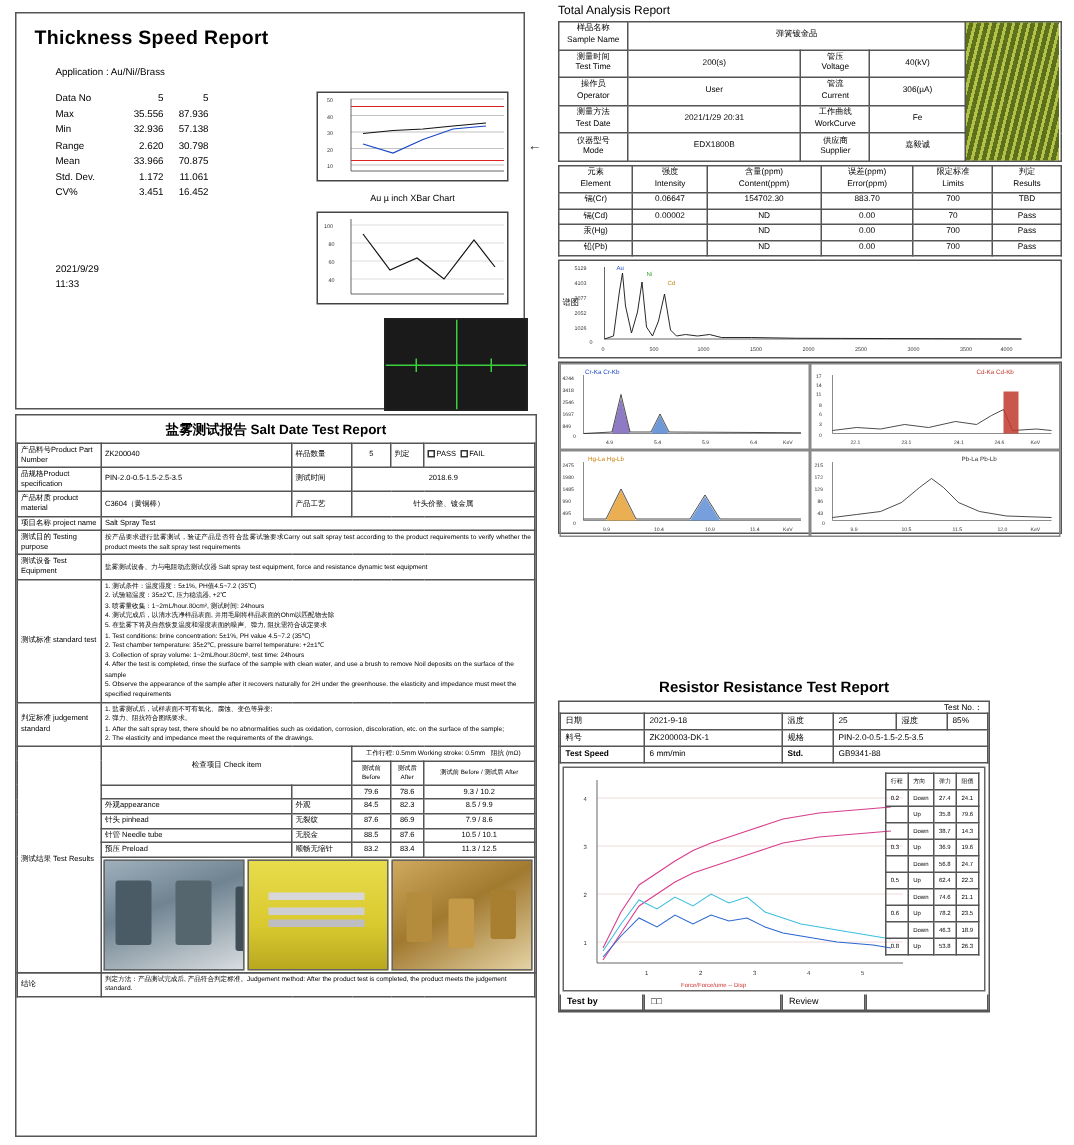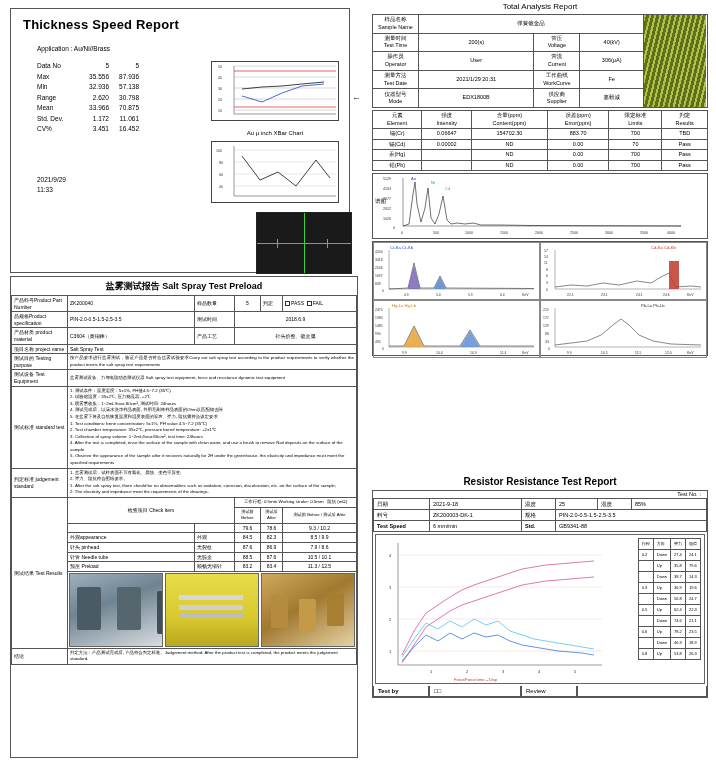--- a/index.html
+++ b/index.html
@@ -31,21 +31,21 @@
   #chart2 { left:200px; top:132px; width:128px; height:62px; }
   .chartlabel { position:absolute; left:200px; top:121px; width:128px; text-align:center; font-size:6px; }
   #photo1 { position:absolute; left:245px; top:203px; width:96px; height:62px; background:#1a1a1a; border:1px solid #222; overflow:hidden; }
   .cross-h { position:absolute; left:0; top:50%; width:100%; height:1px; background:#39d13b; }
   .cross-v { position:absolute; top:0; left:50%; height:100%; width:1px; background:#39d13b; }
   .tick { position:absolute; background:#39d13b; }
   .arrowlink { position:absolute; left:352px; top:92px; font-size:9px; color:#222; }
 
   
   #total { left:372px; top:2px; width:336px; height:468px; }
-  #total .hdr { text-align:center; font-size:8px; margin-bottom:3px; }
+  #total .hdr { font-size:8px; margin-bottom:3px; }
   .tbl { border-collapse:collapse; width:100%; }
   .tbl td, .tbl th { border:1px solid #555; font-size:5.5px; padding:1px 2px; line-height:7.5px; vertical-align:middle; }
   .tbl td.lbl { background:#fff; text-align:center; width:46px; }
   .ctr { text-align:center; }
   #specimen { width:62px; height:92px; overflow:hidden; position:relative; background:#4c6a1e; }
   #specimen .leaf { position:absolute; width:100%; height:100%;
      background:
        repeating-linear-gradient(104deg, rgba(183,196,74,.95) 0 2px, rgba(92,112,26,.95) 2px 5px),
        repeating-linear-gradient(72deg, rgba(214,213,96,.55) 0 3px, rgba(74,94,18,.6) 3px 7px);
   }
@@ -66,21 +66,21 @@
   .photos { display:flex; gap:2px; }
   .ph { flex:1; height:74px; border:1px solid #666; position:relative; overflow:hidden; }
   #ph1 { background:linear-gradient(160deg,#9fb0bc 0%,#6f8391 40%,#d8dde0 100%); }
   #ph2 { background:linear-gradient(180deg,#e8dc4b 0%,#d9c92f 60%,#b9a81f 100%); }
   #ph3 { background:linear-gradient(150deg,#cfa95e 0%,#a1792f 45%,#e4d2a4 100%); }
   #ph1:after { content:""; position:absolute; left:8%; top:18%; width:26%; height:60%; background:#4a5b66; border-radius:2px; box-shadow:40px 0 0 #55666f, 80px 4px 0 #3f4e57; }
   #ph2:after { content:""; position:absolute; left:14%; top:44%; width:70%; height:6%; background:#cfcfd3; box-shadow:0 8px 0 #bdbdc2, 0 -10px 0 #d7d7da; }
   #ph3:after { content:""; position:absolute; left:10%; top:30%; width:18%; height:46%; background:#b58c3d; border-radius:2px; box-shadow:28px 4px 0 #c49a49, 56px -2px 0 #a87f31; }
 
   
-  #resistor { left:372px; top:476px; width:336px; height:282px; }
+  #resistor { left:372px; top:453px; width:288px; height:282px; }
   #resistor .title { text-align:center; font-weight:bold; font-size:10px; padding:0 0 3px; }
   #resistor .box { border:1px solid #555; padding:0; background:#fff; }
   #resistor table { border-collapse:collapse; width:100%; font-size:5.5px; }
   #resistor td { border:1px solid #555; padding:1px 3px; line-height:8px; }
   .testno { text-align:right; font-size:5.5px; padding-right:4px; }
   #rchart { position:relative; height:150px; border:1px solid #666; margin:2px; background:#fff; }
   .sidetable { position:absolute; right:3px; top:3px; font-size:4px; line-height:5px; }
   .sidetable table { border-collapse:collapse; }
   .sidetable td { border:none; padding:0 2px 0 0; font-size:4px; line-height:5.2px; }
   .footrow { display:flex; }
@@ -427,21 +427,21 @@
             <text x="94" y="53">11.5</text>
             <text x="124" y="53">12.0</text>
           <text x="146" y="53">KeV</text>
         </g>
       </svg>
     </div>
   </div>
 </div>
 
 <div class="panel" id="salt">
-  <div class="title">盐雾测试报告  Salt Spray Test Preload</div>
+  <div class="title">盐雾测试报告  Salt Date Test Report</div>
   <table>
     <tbody>
         <tr>
       <td class="k">产品料号Product Part Number</td>
       <td>ZK200040</td>
       <td style="width:40px">样品数量</td>
       <td style="width:26px" class="ctr">5</td>
       <td style="width:22px">判定</td>
       <td style="width:74px">
         <span class="chk"></span><span>PASS</span>

